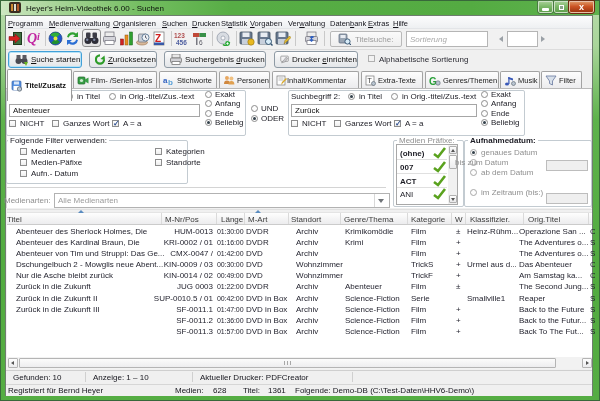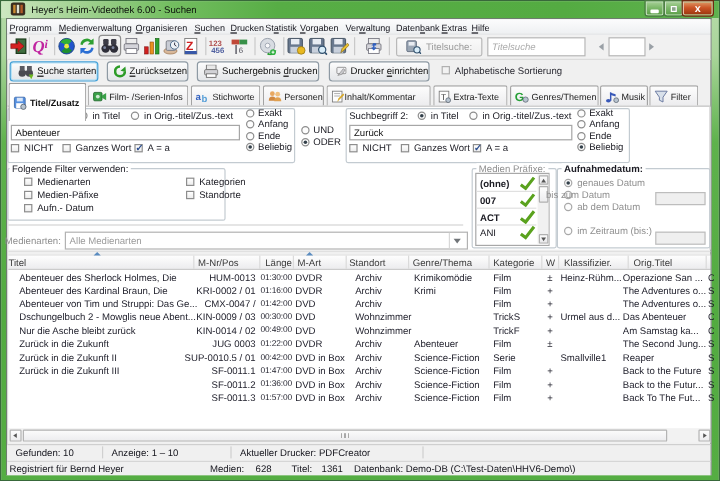--- a/index.html
+++ b/index.html
@@ -184,21 +184,21 @@
         <path d="M7.5 5 L7.5 10 M5.8 8.5 L7.5 10.2 L9.2 8.5" stroke="#3060c0" stroke-width="1.2" fill="none"></path>
       </svg></div>
 <div class="abs" style="left:330px;top:31px;width:72px;height:16px;border:1px solid #b9b9b9;border-radius:2px;background:linear-gradient(#fafafa,#efefef)"></div>
 <div class="tbi" style="left:338px;top:33px"><svg width="13" height="12" viewBox="0 0 13 12">
         <rect x="1" y="1" width="8" height="9" rx="1" fill="#9aa6b4" stroke="#5a6678" stroke-width="0.7"></rect>
         <rect x="2.5" y="2" width="5" height="3" fill="#e8ecf2"></rect>
         <circle cx="9.5" cy="8.5" r="2.6" fill="#d8ecf8" stroke="#30506e" stroke-width="0.9"></circle>
         <line x1="11.4" y1="10.4" x2="13" y2="12" stroke="#30506e" stroke-width="1.2"></line>
       </svg></div>
 <span class="lbl" style="left:355px;top:35px;color:#9b9b9b">Titelsuche:</span>
-<div class="inp" style="left:406px;top:31px;width:82px;height:16px;line-height:15px;border-color:#b5b5b5"><span style="color:#ababab;font-style:italic">Titelsuche</span></div>
+<div class="inp" style="left:406px;top:31px;width:82px;height:16px;line-height:15px;border-color:#b5b5b5"><span style="color:#ababab;font-style:italic">Sortierung</span></div>
 <div class="abs" style="left:499px;top:36px;width:0;height:0;border-top:3px solid transparent;border-bottom:3px solid transparent;border-right:4px solid #9aa0a6"></div>
 <div class="inp" style="left:507px;top:31px;width:31px;height:16px;border-color:#b5b5b5"></div>
 <div class="abs" style="left:541px;top:36px;width:0;height:0;border-top:3px solid transparent;border-bottom:3px solid transparent;border-left:4px solid #9aa0a6"></div>
 <div id="btnrow"></div>
 
 <div class="btn" style="left:8px;width:74px;border-color:#41a0d8;box-shadow:0 0 0 1px #b8e2f5 inset">
   <svg style="margin-left:6px" width="13" height="12" viewBox="0 0 13 12">
         <circle cx="3.5" cy="7" r="3" fill="#4a4a52"></circle>
         <circle cx="9.5" cy="7" r="3" fill="#4a4a52"></circle>
         <rect x="5" y="5" width="3" height="3" fill="#4a4a52"></rect>
@@ -589,13 +589,13 @@
 <span class="st" style="left:93px;top:373px">Anzeige:  1 – 10</span>
 <span class="st" style="left:200px;top:373px">Aktueller Drucker:  PDFCreator</span>
 <div class="ssep" style="left:85px;top:372px"></div>
 <div class="ssep" style="left:192px;top:372px"></div>
 <div class="ssep" style="left:352px;top:372px"></div>
 <span class="st" style="left:8px;top:386px">Registriert für  Bernd Heyer</span>
 <span class="st" style="left:175px;top:386px">Medien:</span>
     <span class="st" style="left:213px;top:386px">628</span>
 <span class="st" style="left:243px;top:386px">Titel:</span>
     <span class="st" style="left:268px;top:386px">1361</span>
-<span class="st" style="left:295px;top:386px">Datenbank:  Demo-DB (C:\Test-Daten\HHV6-Demo\)</span>
+<span class="st" style="left:295px;top:386px">Folgende:  Demo-DB (C:\Test-Daten\HHV6-Demo\)</span>
 </div>
 </body></html>

